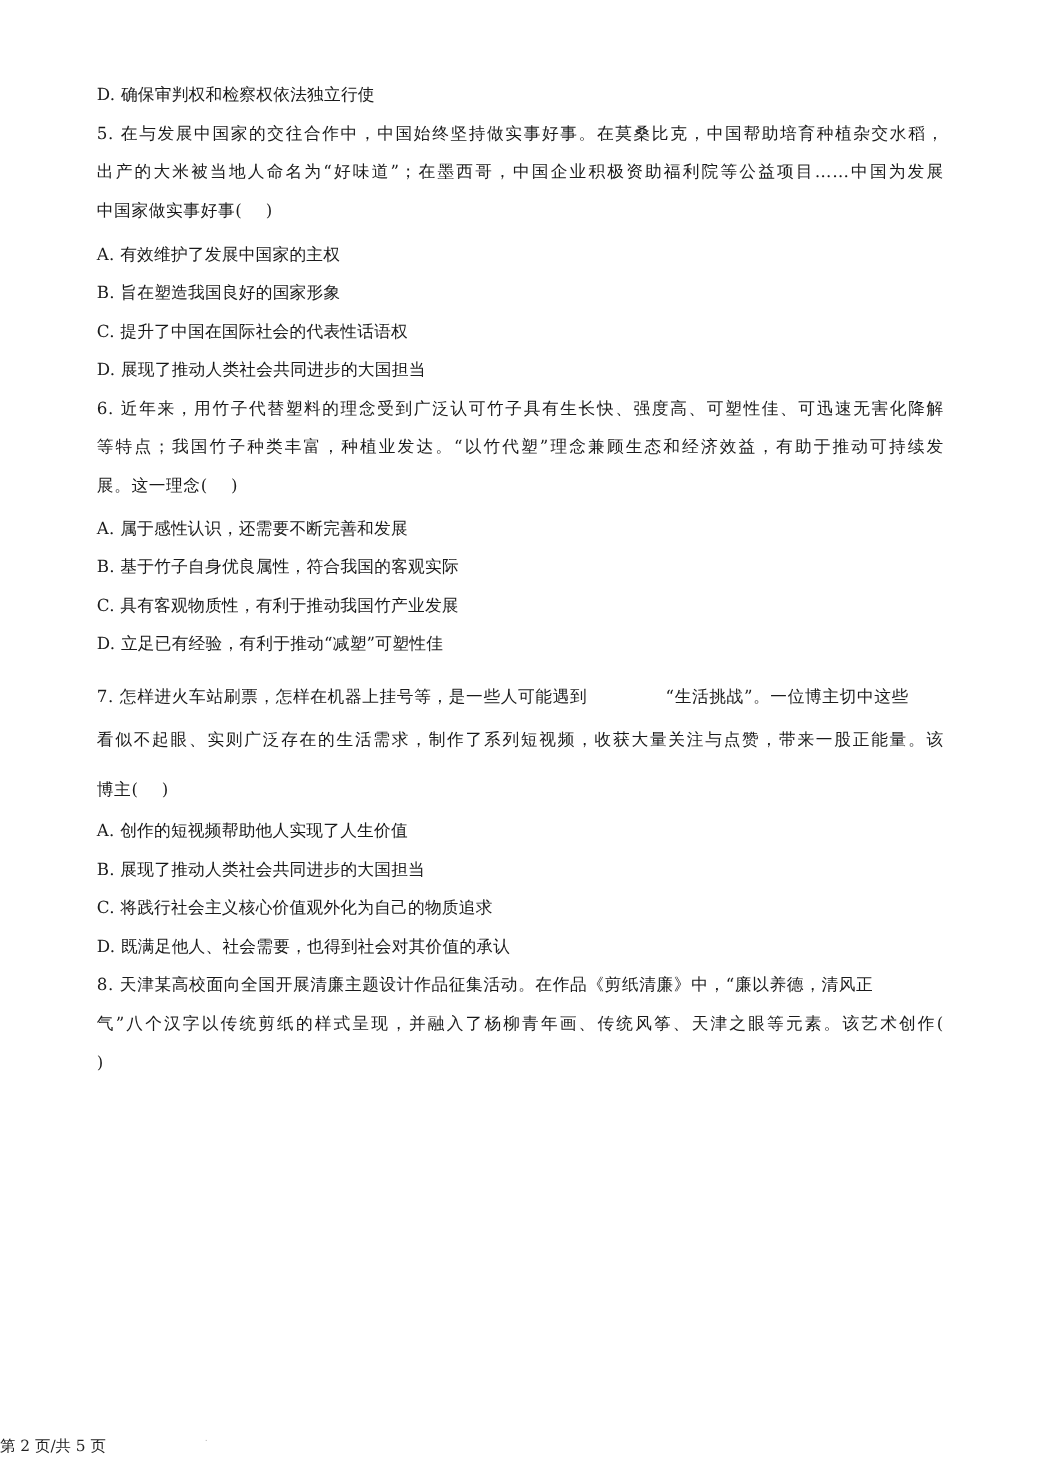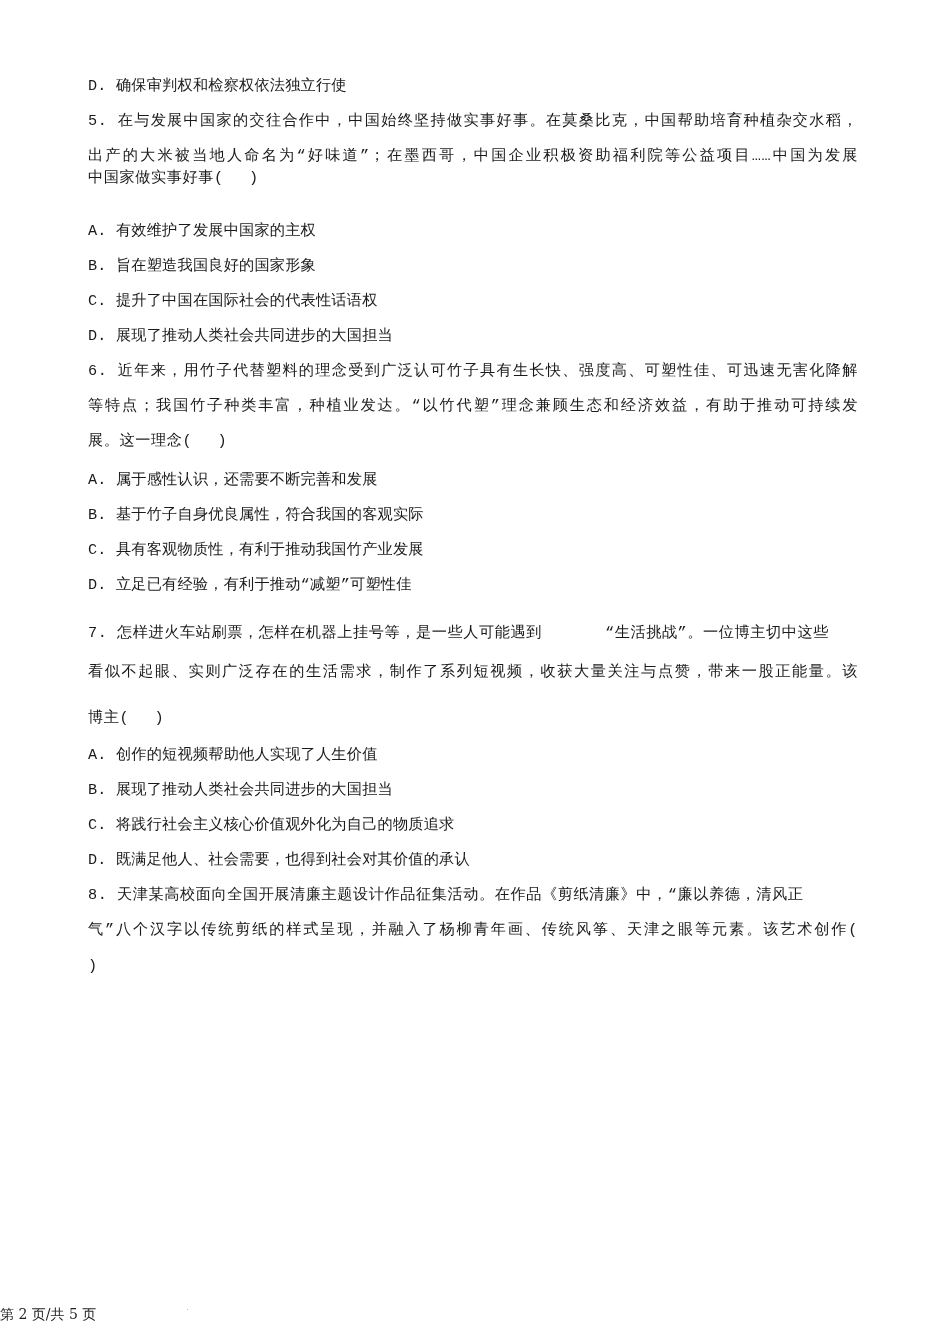--- a/index.html
+++ b/index.html
@@ -1,36 +1,36 @@
 <!DOCTYPE html>
 <html><head>
   <meta charset="utf-8">
   <style>
     html, body { margin: 0; padding: 0; background: #ffffff; }
     body { width: 950px; height: 1344px; position: relative; overflow: hidden;
       font-family: "DejaVu Serif", "Liberation Serif", serif; color: #1a1a1a; }
     .line { position: absolute; left: 88px; font-size: 15.2px; line-height: 20px;
-      white-space: nowrap; letter-spacing: 0.2px; font-family: Liberation Mono, monospace; }
+      white-space: nowrap; letter-spacing: 0.2px; }
     .stem { letter-spacing: 0.55px; }
     .justify { width: 770px; text-align: justify; text-align-last: justify; }
     .footer { position: absolute; top: 1306px; left: 0; width: 950px; text-align: left;
       font-size: 14px; color: #222; }
     .speck { position: absolute; left: 187px; top: 1309px; width: 1px; height: 1px; background: #bbb; }
   </style>
 </head>
 <body>
 
 <div>
 
   <div class="line" style="top:76px">D. 确保审判权和检察权依法独立行使</div>
 
   <div>
     <div class="line stem justify" style="top:111px">5. 在与发展中国家的交往合作中，中国始终坚持做实事好事。在莫桑比克，中国帮助培育种植杂交水稻，</div>
     <div class="line stem justify" style="top:146px">出产的大米被当地人命名为“好味道”；在墨西哥，中国企业积极资助福利院等公益项目……中国为发展</div>
-    <div class="line stem" style="top:168px">中国家做实事好事(　 )</div>
+    <div class="line stem" style="top:181px">中国家做实事好事(　 )</div>
     <div class="line" style="top:221px">A. 有效维护了发展中国家的主权</div>
     <div class="line" style="top:256px">B. 旨在塑造我国良好的国家形象</div>
     <div class="line" style="top:291px">C. 提升了中国在国际社会的代表性话语权</div>
     <div class="line" style="top:326px">D. 展现了推动人类社会共同进步的大国担当</div>
   </div>
 
   <div>
     <div class="line stem justify" style="top:361px">6. 近年来，用竹子代替塑料的理念受到广泛认可竹子具有生长快、强度高、可塑性佳、可迅速无害化降解</div>
     <div class="line stem justify" style="top:396px">等特点；我国竹子种类丰富，种植业发达。“以竹代塑”理念兼顾生态和经济效益，有助于推动可持续发</div>
     <div class="line stem" style="top:431px">展。这一理念(　 )</div>

